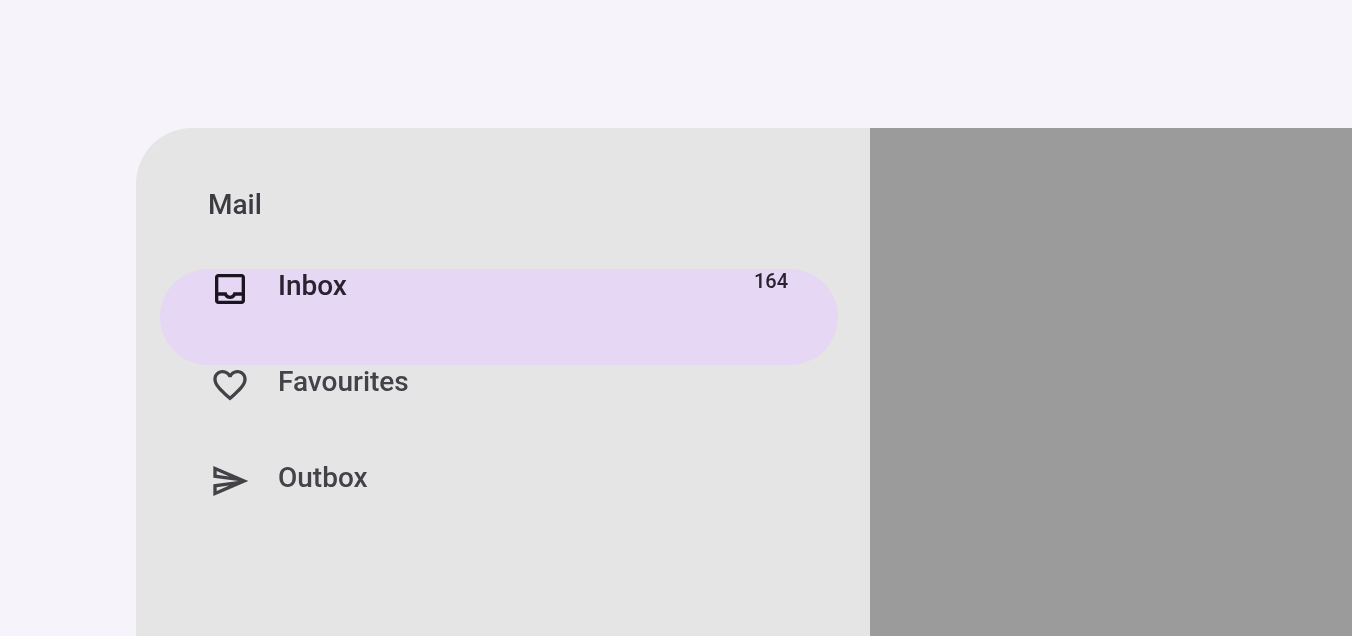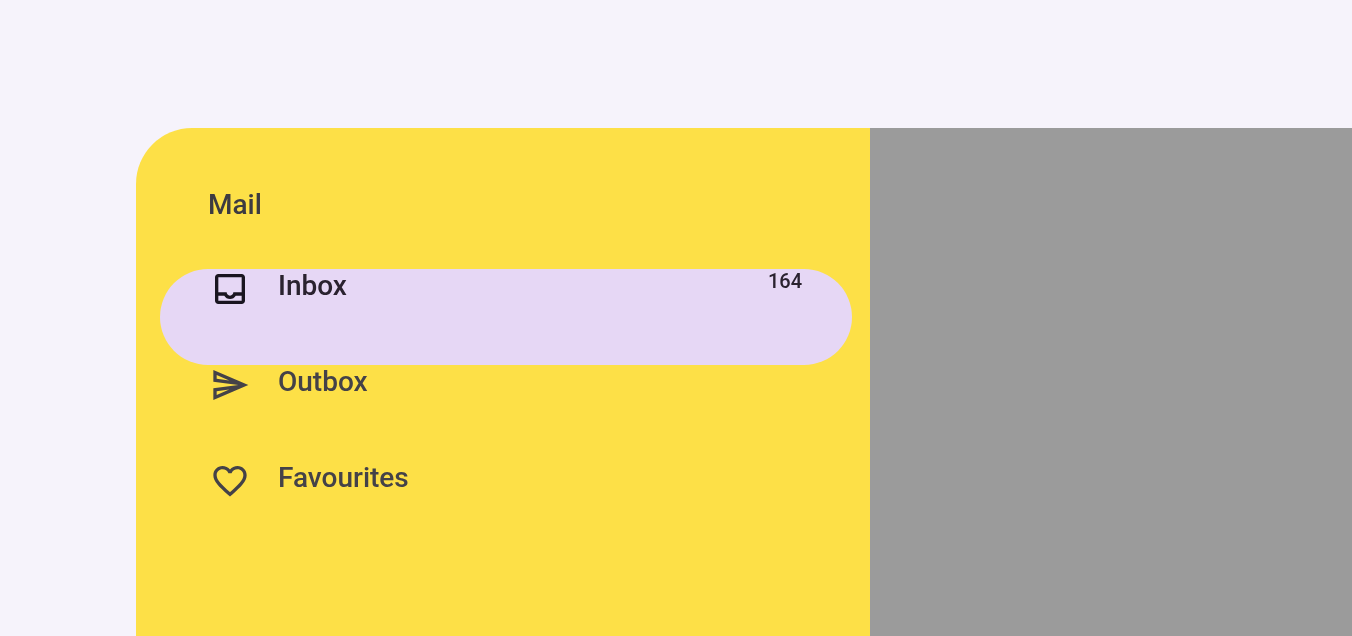--- a/index.html
+++ b/index.html
@@ -23,22 +23,22 @@
       left: 136px;
       right: 0;
       bottom: 0;
       display: flex;
       border-top-left-radius: 56px;
       overflow: hidden;
     }
     
     .sidebar {
       width: 734px;
-      background: #fde047;
-      padding: 60px 18px 0 24px;
+      background: #e5e5e5;
+      padding: 60px 32px 0 24px;
     }
     
     .content-area {
       flex: 1;
       background: #9b9b9b;
     }
     
     .section-title {
       font-size: 28px;
       font-weight: 500;
@@ -116,30 +116,30 @@
           <path d="M19 3H4.99C3.89 3 3 3.9 3 5v14c0 1.1.89 2 1.99 2H19c1.1 0 2-.9 2-2V5c0-1.1-.9-2-2-2zm0 16H5v-3h3.56c.69 1.19 1.97 2 3.45 2s2.75-.81 3.45-2H19v3zm0-5h-5c0 1.1-.9 2-2 2s-2-.9-2-2H5V5h14v9z"></path>
         </svg>
       </span>
       <span class="nav-label">Inbox</span>
       <span class="nav-badge">164</span>
     </div>
 
     <div class="nav-item">
       <span class="nav-icon">
         <svg viewBox="0 0 24 24">
-          <path d="M4.01 6.03l7.51 3.22-7.52-1 .01-2.22m7.5 8.72L4 17.97v-2.22l7.51-1M2.01 3L2 10l15 2-15 2 .01 7L23 12 2.01 3z"></path>
+          <path d="M16.5 3c-1.74 0-3.41.81-4.5 2.09C10.91 3.81 9.24 3 7.5 3 4.42 3 2 5.42 2 8.5c0 3.78 3.4 6.86 8.55 11.54L12 21.35l1.45-1.32C18.6 15.36 22 12.28 22 8.5 22 5.42 19.58 3 16.5 3zm-4.4 15.55l-.1.1-.1-.1C7.14 14.24 4 11.39 4 8.5 4 6.5 5.5 5 7.5 5c1.54 0 3.04.99 3.57 2.36h1.87C13.46 5.99 14.96 5 16.5 5c2 0 3.5 1.5 3.5 3.5 0 2.89-3.14 5.74-7.9 10.05z"></path>
         </svg>
       </span>
-      <span class="nav-label">Outbox</span>
+      <span class="nav-label">Favourites</span>
     </div>
 
     <div class="nav-item">
       <span class="nav-icon">
         <svg viewBox="0 0 24 24">
-          <path d="M16.5 3c-1.74 0-3.41.81-4.5 2.09C10.91 3.81 9.24 3 7.5 3 4.42 3 2 5.42 2 8.5c0 3.78 3.4 6.86 8.55 11.54L12 21.35l1.45-1.32C18.6 15.36 22 12.28 22 8.5 22 5.42 19.58 3 16.5 3zm-4.4 15.55l-.1.1-.1-.1C7.14 14.24 4 11.39 4 8.5 4 6.5 5.5 5 7.5 5c1.54 0 3.04.99 3.57 2.36h1.87C13.46 5.99 14.96 5 16.5 5c2 0 3.5 1.5 3.5 3.5 0 2.89-3.14 5.74-7.9 10.05z"></path>
+          <path d="M4.01 6.03l7.51 3.22-7.52-1 .01-2.22m7.5 8.72L4 17.97v-2.22l7.51-1M2.01 3L2 10l15 2-15 2 .01 7L23 12 2.01 3z"></path>
         </svg>
       </span>
-      <span class="nav-label">Favourites</span>
+      <span class="nav-label">Outbox</span>
     </div>
   </div>
 
   <div class="content-area"></div>
 </div>
 
 </body></html>

